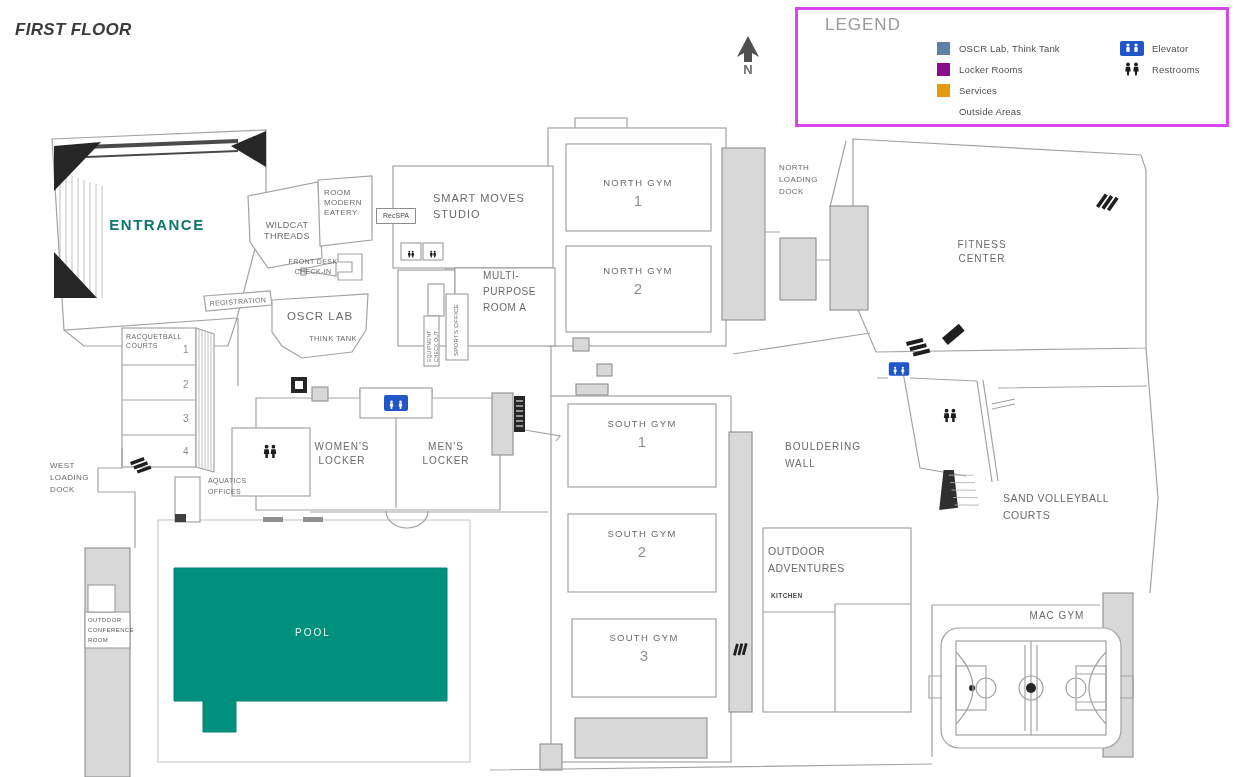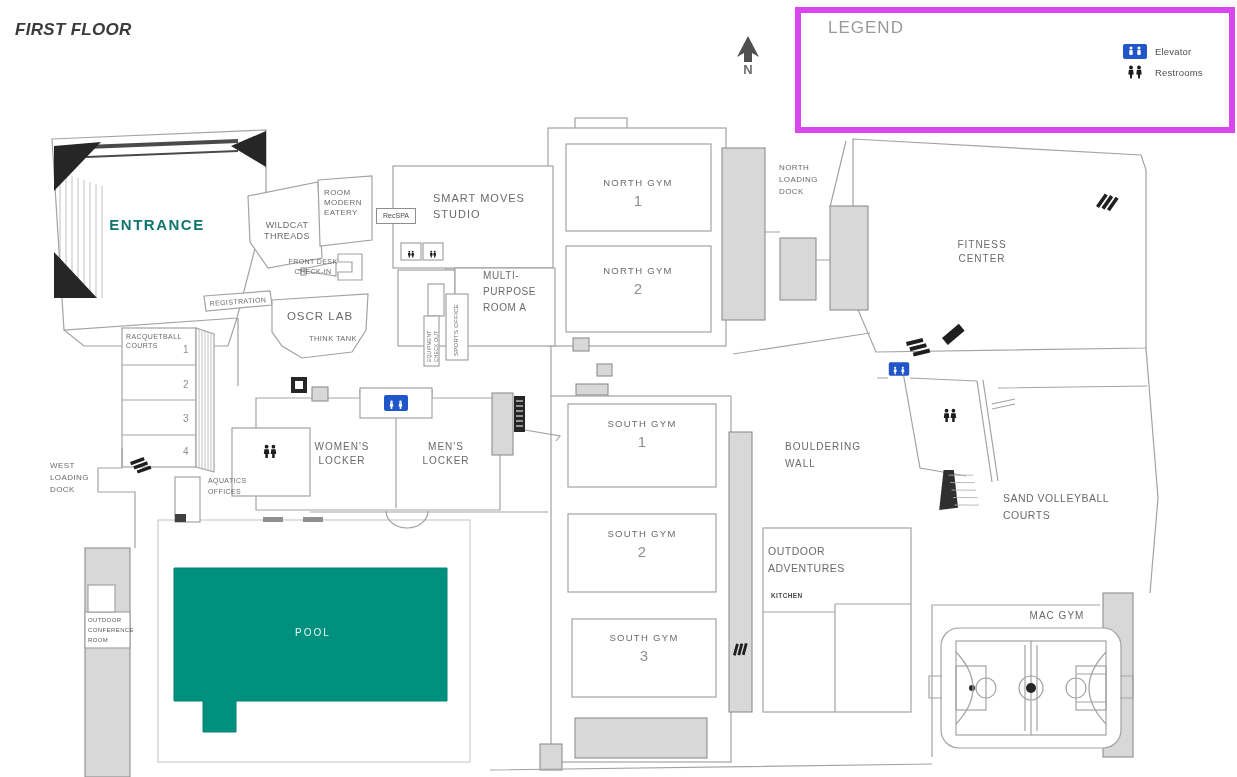--- a/index.html
+++ b/index.html
@@ -15,21 +15,21 @@
   .ctr{transform:translateX(-50%);text-align:center;}
   .s6{font-size:6px}.s7{font-size:7px}.s8{font-size:8px}.s9{font-size:9px}
   .s10{font-size:10px}.s11{font-size:11px}
   .gymname{display:block;font-size:9.5px;letter-spacing:1.3px;}
   .gymnum{display:block;font-size:15px;color:#8f8f8f;margin-top:3px;letter-spacing:0;}
   .vert{transform:rotate(-90deg);transform-origin:left top;}
   .title{position:absolute;left:15px;top:20px;font-size:17px;font-weight:800;
          color:#3b3b3b;letter-spacing:.3px;font-style:italic;}
   .north-n{position:absolute;font-size:13px;font-weight:700;color:#6e6e6e;}
   .legend{position:absolute;left:795px;top:7px;width:428px;height:114px;
-          border:6px solid #d946ef;background:#fff;text-align:center;}
+          border:3px solid #d946ef;background:#fff;text-align:center;}
   .legend-title{position:absolute;left:27px;top:5px;font-size:17px;color:#9a9a9a;letter-spacing:1px;}
   .lg-col{position:absolute;top:31px;}
   .lg-row{display:flex;align-items:center;height:14px;margin-bottom:7px;}
   .chip{width:13px;height:13px;margin-right:9px;flex:0 0 13px;}
   .lg-ico{width:24px;margin-right:8px;flex:0 0 24px;display:flex;justify-content:center;}
   .lg-label{font-size:9.5px;color:#4f4f4f;letter-spacing:.2px;white-space:nowrap;}
   .recspa{position:absolute;left:376px;top:208px;width:38px;height:14px;border:1px solid #8e8e8e;
           background:#fff;font-size:7px;line-height:14px;text-align:center;color:#4a4a4a;}
   .entr{font-size:15px;font-weight:700;color:#0f766e;letter-spacing:1.5px;text-align:right;}
   .pool-lbl{color:#eafaf7;letter-spacing:2px;font-size:10px;}
@@ -393,20 +393,38 @@
     <span style="display:block">SAND VOLLEYBALL</span>
     <span style="display:block">COURTS</span>
   </div>
 
   <div class="lbl ctr s10" style="left:1038px;top:610px;letter-spacing:1px;padding-left:38px;">MAC GYM</div>
 
   <div class="legend">
     <div class="legend-title">LEGEND</div>
 
 
+    <div class="lg-col" style="left:139px;">
+      <div class="lg-row">
+        <div class="chip" style="background: rgb(93, 129, 165);"></div>
+        <span class="lg-label">OSCR Lab, Think Tank</span>
+      </div>
+      <div class="lg-row">
+        <div class="chip" style="background: rgb(138, 13, 141);"></div>
+        <span class="lg-label">Locker Rooms</span>
+      </div>
+      <div class="lg-row">
+        <div class="chip" style="background: rgb(231, 154, 13);"></div>
+        <span class="lg-label">Services</span>
+      </div>
+      <div class="lg-row">
+        <div class="chip" style="background: rgb(255, 255, 255);"></div>
+        <span class="lg-label">Outside Areas</span>
+      </div>
+    </div>
 
     <div class="lg-col" style="left:322px;">
       <div class="lg-row">
         <span class="lg-ico">
           <svg width="24" height="15" viewBox="0 0 24 15">
               <rect width="24" height="15" rx="2" fill="#2156c8"></rect>
               <g fill="#ffffff">
                 <circle cx="8" cy="4" r="1.6"></circle>
                 <rect x="6.3" y="6" width="3.4" height="5" rx="1"></rect>
                 <circle cx="16" cy="4" r="1.6"></circle>

